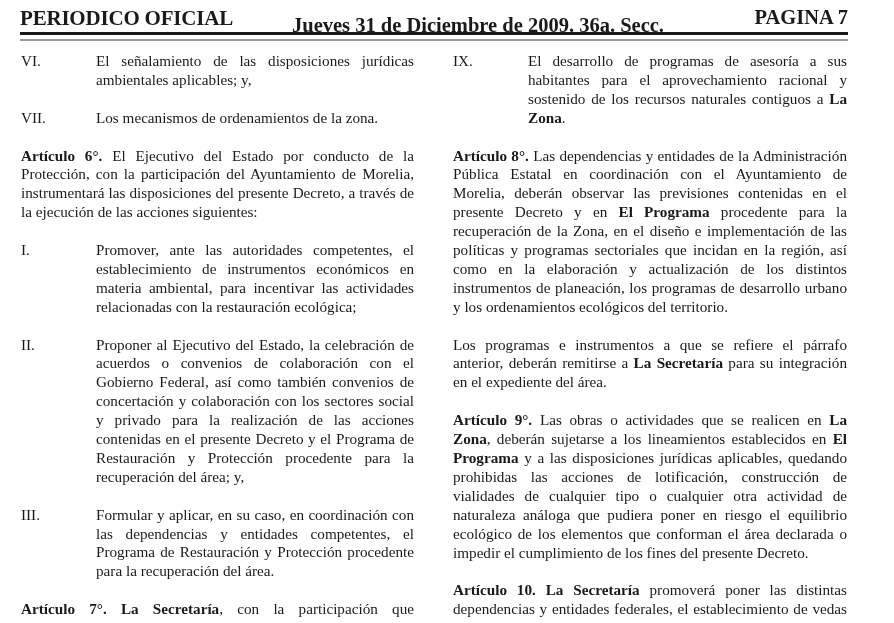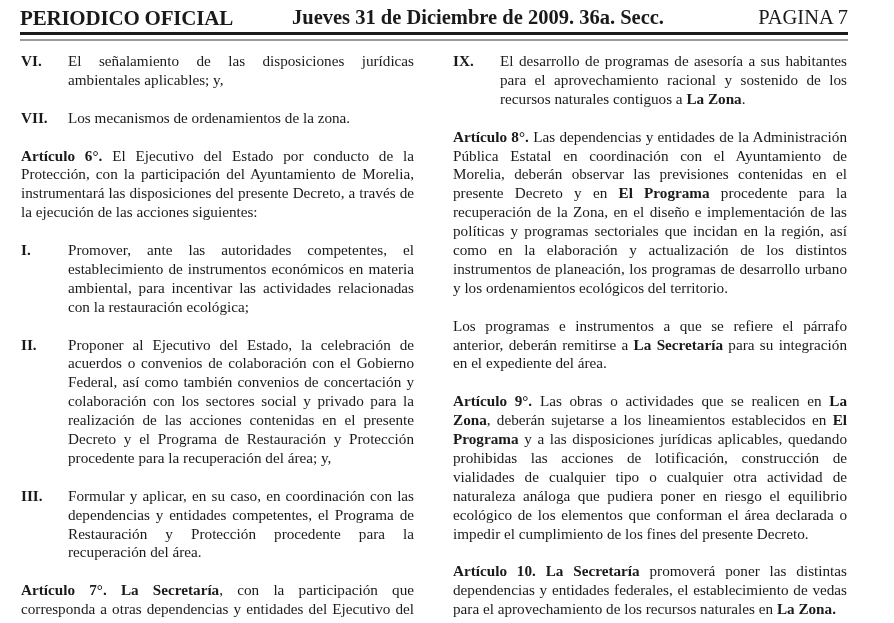--- a/index.html
+++ b/index.html
@@ -1,30 +1,30 @@
 <!DOCTYPE html>
 <html><head>
 <meta charset="utf-8">
 <style>
   html, body { margin: 0; padding: 0; background: #ffffff; }
   body { width: 894px; height: 623px; overflow: hidden; position: relative;
          font-family: "Liberation Serif", "DejaVu Serif", serif; color: #1a1a1a; }
   .header { position: absolute; left: 20px; top: 6px; width: 828px; height: 24px; }
   .header .left { position: absolute; left: 0; top: 0; font-weight: bold; font-size: 21px; letter-spacing: -0.2px; }
-  .header .center { position: absolute; left: 272px; top: 0; font-weight: bold; font-size: 20.5px; }
-  .header .right { position: absolute; right: 0; top: 0; font-weight: normal; font-size: 20.5px; }
+  .header .center { position: absolute; left: 272px; top: 8px; font-weight: bold; font-size: 20.5px; }
+  .header .right { position: absolute; right: 0; top: 0; font-weight: bold; font-size: 20.5px; }
   .rule-thick { position: absolute; left: 20px; top: 32px; width: 828px; height: 3px; background: #1a1a1a; }
   .rule-thin { position: absolute; left: 20px; top: 39px; width: 828px; height: 2px; background: #9a9a9a; }
   .col { position: absolute; top: 52px; font-size: 15.2px; line-height: 18.9px; }
   .col-left { left: 21px; width: 393px; }
   .col-right { left: 453px; width: 394px; }
   p { margin: 0; text-align: justify; }
   .item { display: flex; }
-  .item .num { width: 47px; flex: 0 0 47px; font-weight: bold; }
-  .item .txt { flex: 1; text-align: justify; }
+  .item .num { width: 47px; flex: 0 0 47px; font-weight: normal; }
+  .item .txt { flex: 1; text-align: justify; margin-left: 28px; }
   .gap { height: 18.9px; }
   b { font-weight: bold; }
 </style>
 </head>
 <body>
 
 <div class="header">
   <span class="left">PERIODICO OFICIAL</span>
   <span class="center">Jueves 31 de Diciembre de 2009.  36a. Secc.</span>
   <span class="right">PAGINA 7</span>

